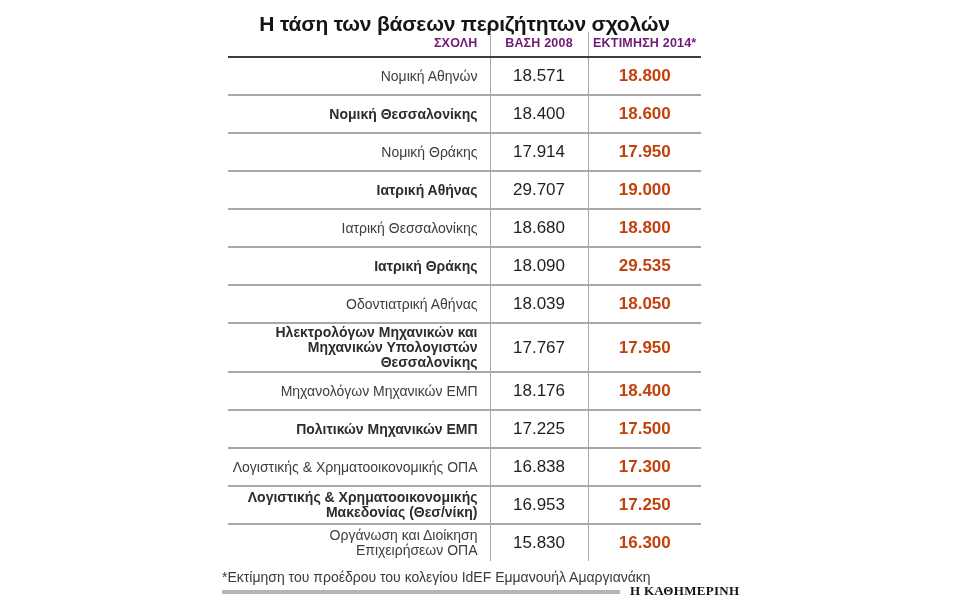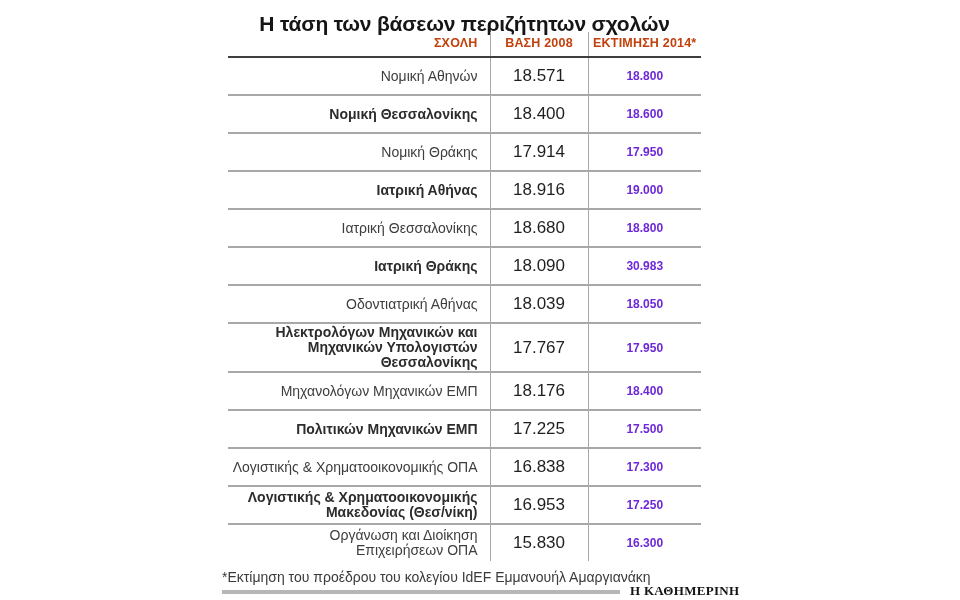--- a/index.html
+++ b/index.html
@@ -18,21 +18,21 @@
     color: #151515;
     letter-spacing: -0.2px;
   }
   .table-wrap { position: absolute; left: 228px; top: 32px; width: 473px; }
   table { width: 100%; border-collapse: collapse; table-layout: fixed; }
   col.c-school { width: 262px; }
   col.c-base   { width: 98px; }
   col.c-est    { width: 113px; }
 
   thead th {
-    color: #c2410c;
+    color: #701a75;
     font-size: 12.5px;
     font-weight: bold;
     padding: 4px 0 6px 0;
     border-bottom: 2px solid #3e3e3e;
     letter-spacing: 0.2px;
   }
   th.school { text-align: right; padding-right: 12px; }
   th.base, th.est { text-align: center; }
   th.base, td.base, th.est, td.est { border-left: 1.5px solid #a8a8a8; }
 
@@ -51,22 +51,22 @@
   }
   tbody tr:nth-child(even) td.school { font-weight: bold; color: #2c2c2c; }
 
   td.base {
     text-align: center;
     font-size: 17px;
     color: #1f1f1f;
   }
   td.est {
     text-align: center;
-    font-size: 12px; font-weight: bold;
-    color: #6d28d9;
+    font-size: 17px; font-weight: bold;
+    color: #c2410c;
   }
 
   .footnote {
     position: absolute;
     left: 222px; top: 569px;
     font-size: 14px;
     color: #3a3a3a;
   }
   .bottom-bar {
     position: absolute;
@@ -113,32 +113,32 @@
         <td class="base">18.400</td>
         <td class="est">18.600</td>
       </tr>
       <tr>
         <td class="school">Νομική Θράκης</td>
         <td class="base">17.914</td>
         <td class="est">17.950</td>
       </tr>
       <tr>
         <td class="school">Ιατρική Αθήνας</td>
-        <td class="base">18.916</td>
+        <td class="base">29.707</td>
         <td class="est">19.000</td>
       </tr>
       <tr>
         <td class="school">Ιατρική Θεσσαλονίκης</td>
         <td class="base">18.680</td>
         <td class="est">18.800</td>
       </tr>
       <tr>
         <td class="school">Ιατρική Θράκης</td>
         <td class="base">18.090</td>
-        <td class="est">30.983</td>
+        <td class="est">29.535</td>
       </tr>
       <tr>
         <td class="school">Οδοντιατρική Αθήνας</td>
         <td class="base">18.039</td>
         <td class="est">18.050</td>
       </tr>
       <tr>
         <td class="school">Ηλεκτρολόγων Μηχανικών και
 Μηχανικών Υπολογιστών Θεσσαλονίκης</td>
         <td class="base">17.767</td>

